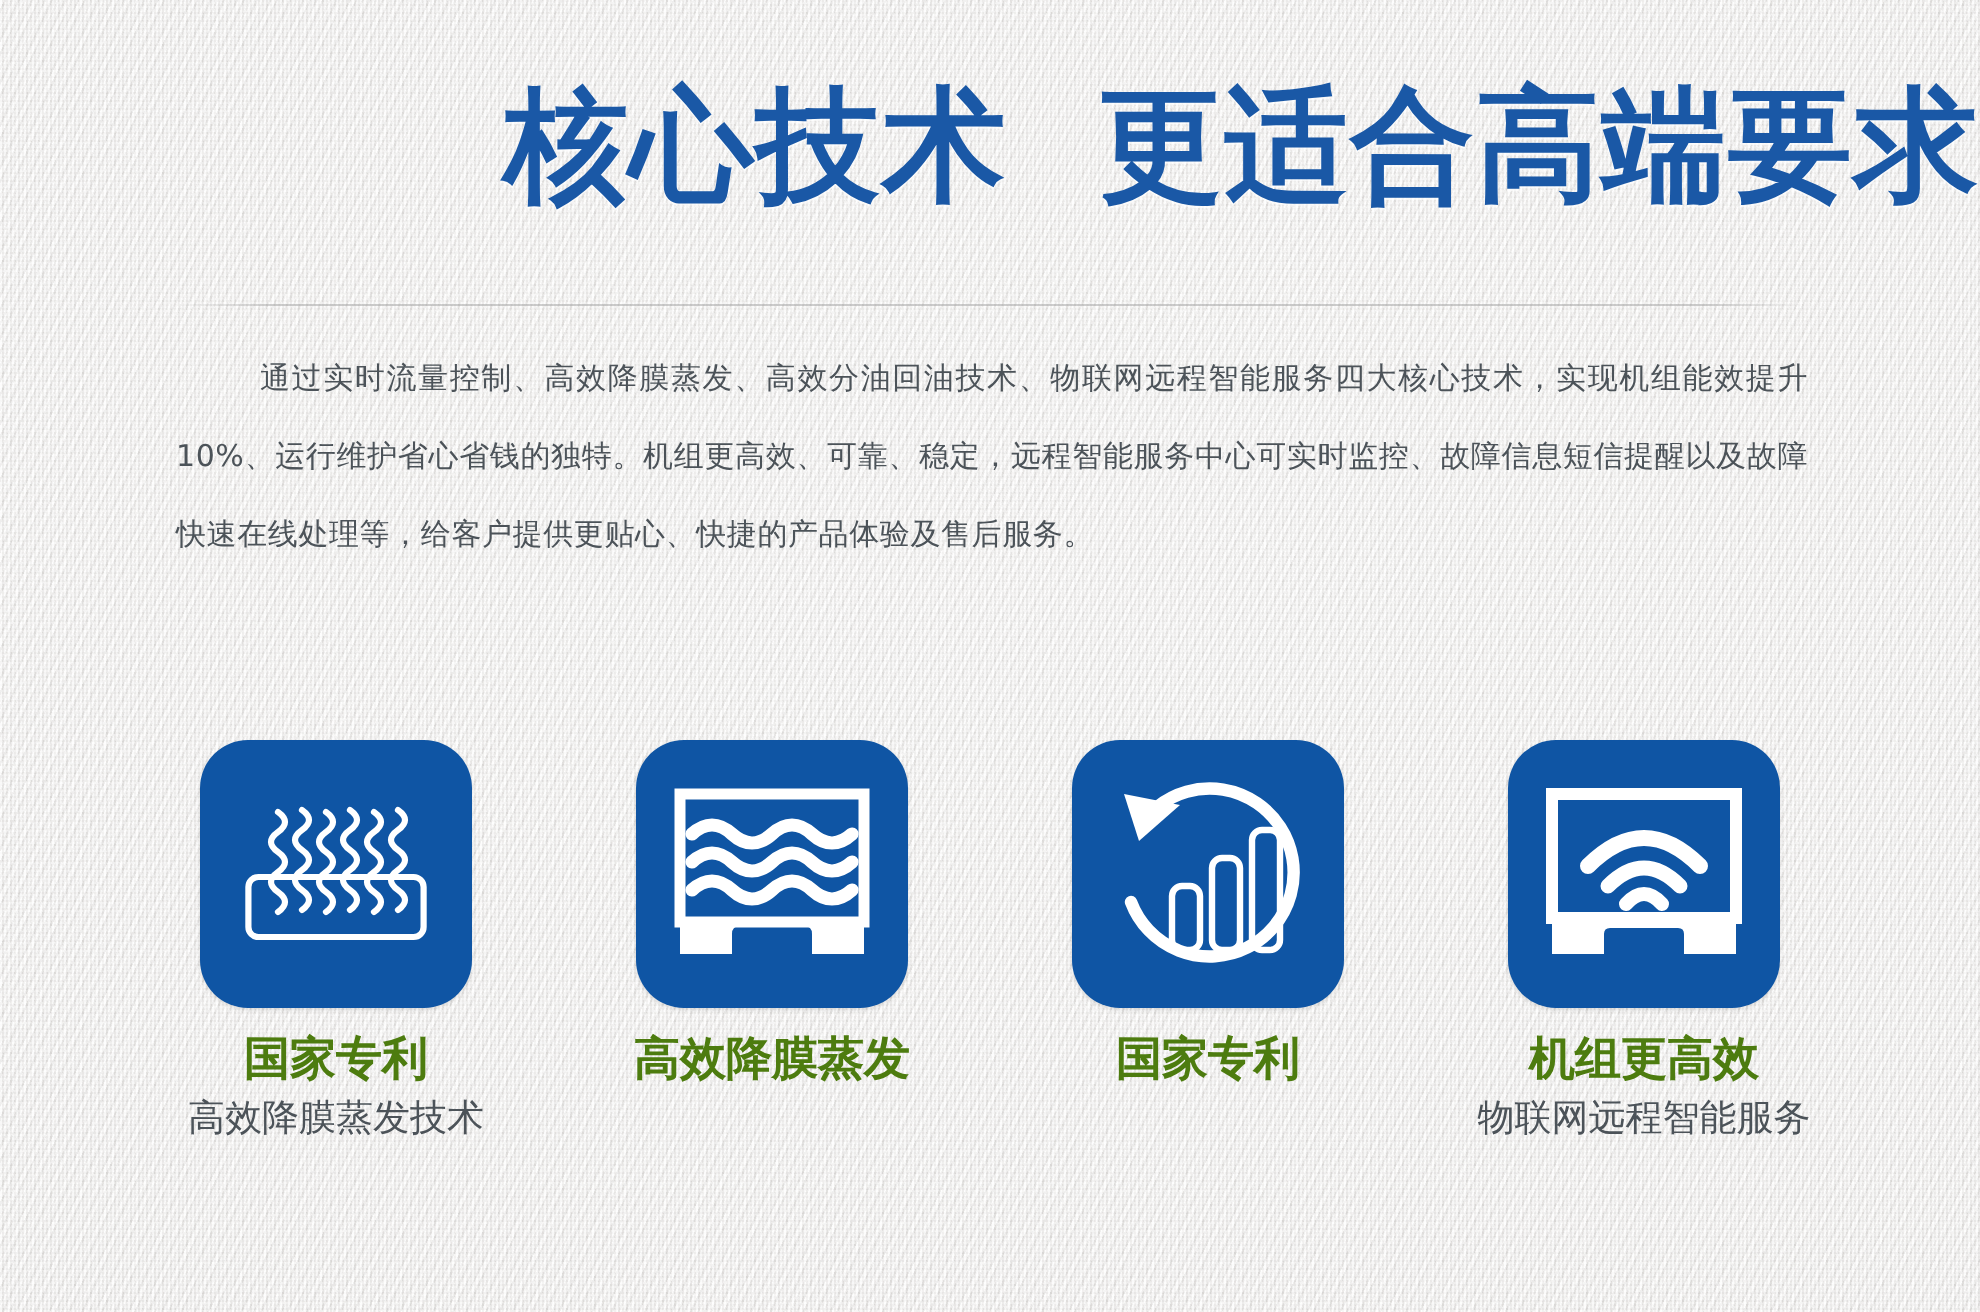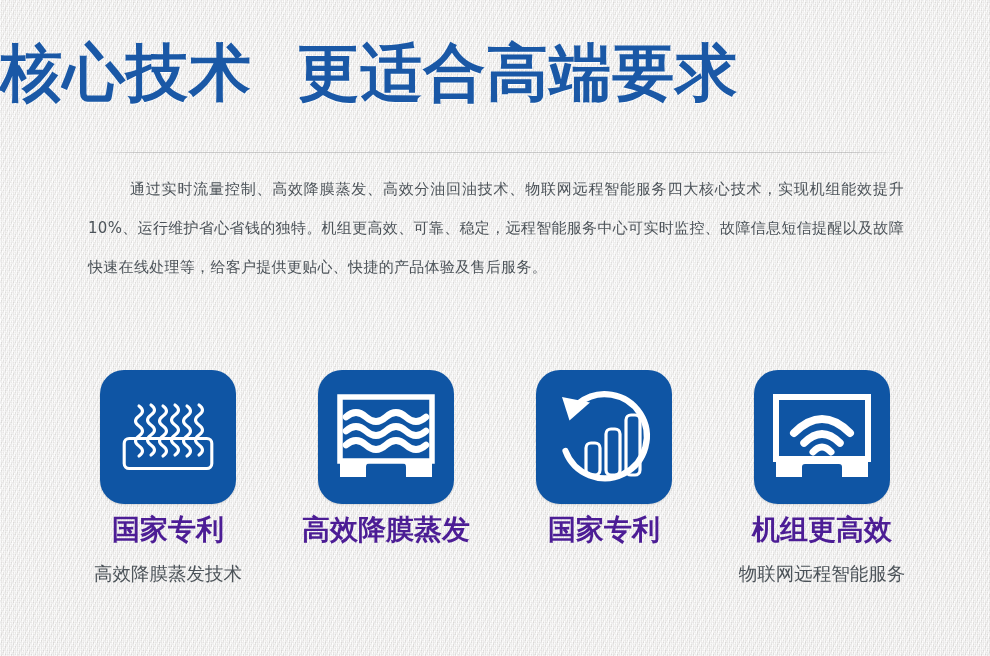--- a/index.html
+++ b/index.html
@@ -54,21 +54,21 @@
     width: 990px;
     height: 656px;
   }
 
   
   .title {
     position: absolute;
     left: 0;
     top: 36px;
     width: 990px;
-    text-align: left;
+    text-align: right;
     color: #1a58a6;
     font-size: 62px;
     line-height: 74px;
     font-weight: 700;
     letter-spacing: 1px;
     white-space: pre;
     font-family: "DejaVu Sans", "Liberation Sans", sans-serif;
     text-shadow: 0 1px 0 rgba(255,255,255,0.65);
   }
 
@@ -123,29 +123,29 @@
     border-radius: 24px;
     display: flex;
     align-items: center;
     justify-content: center;
     box-shadow: 0 1px 2px rgba(0,0,0,0.10);
   }
   .tile svg { display: block; }
 
   .cap-main {
     margin-top: 13px;
-    color: #4c1d95;
-    font-size: 28px;
+    color: #4d7c0f;
+    font-size: 23px;
     line-height: 26px;
     font-weight: 700;
     white-space: nowrap;
     font-family: "DejaVu Sans", "Liberation Sans", sans-serif;
   }
   .cap-sub {
-    margin-top: 19px;
+    margin-top: 5px;
     color: #4c5359;
     font-size: 18.5px;
     line-height: 24px;
     white-space: nowrap;
     font-family: "DejaVu Sans", "Liberation Sans", sans-serif;
   }
 </style>
 </head>
 <body>
 

